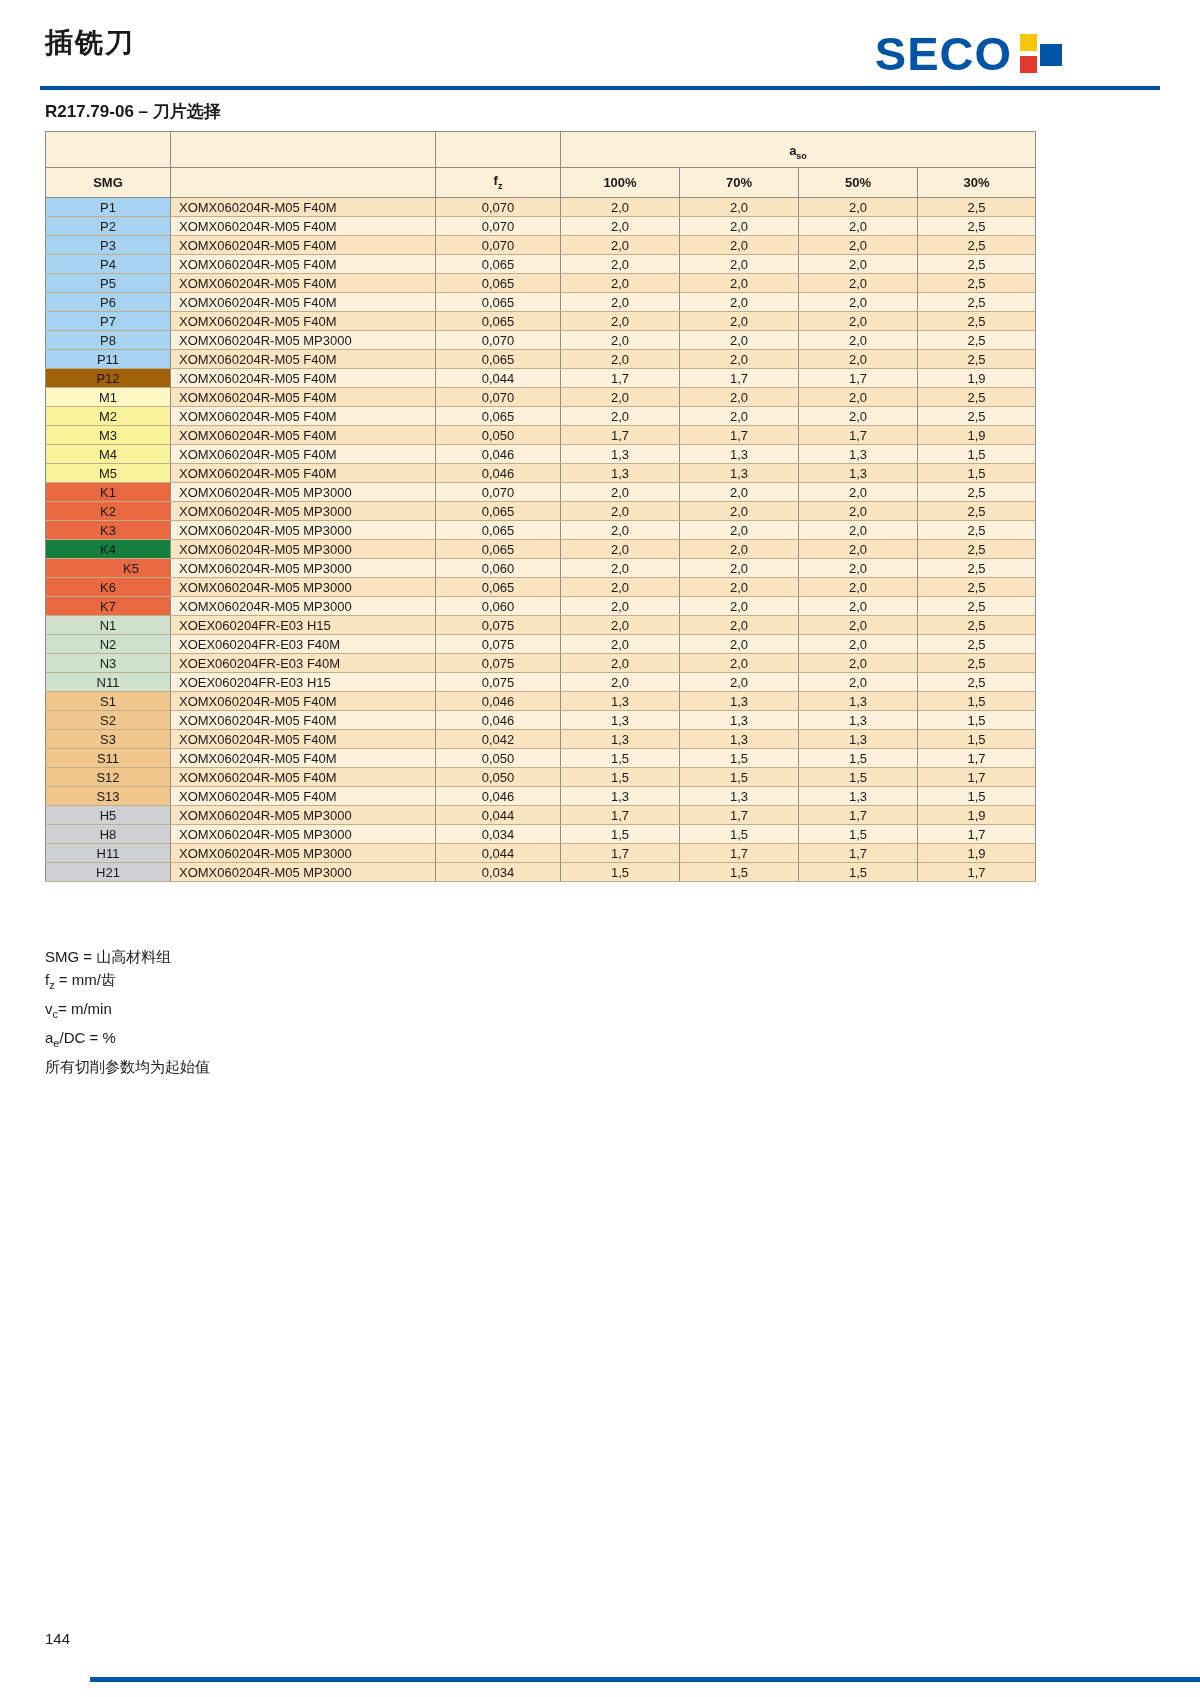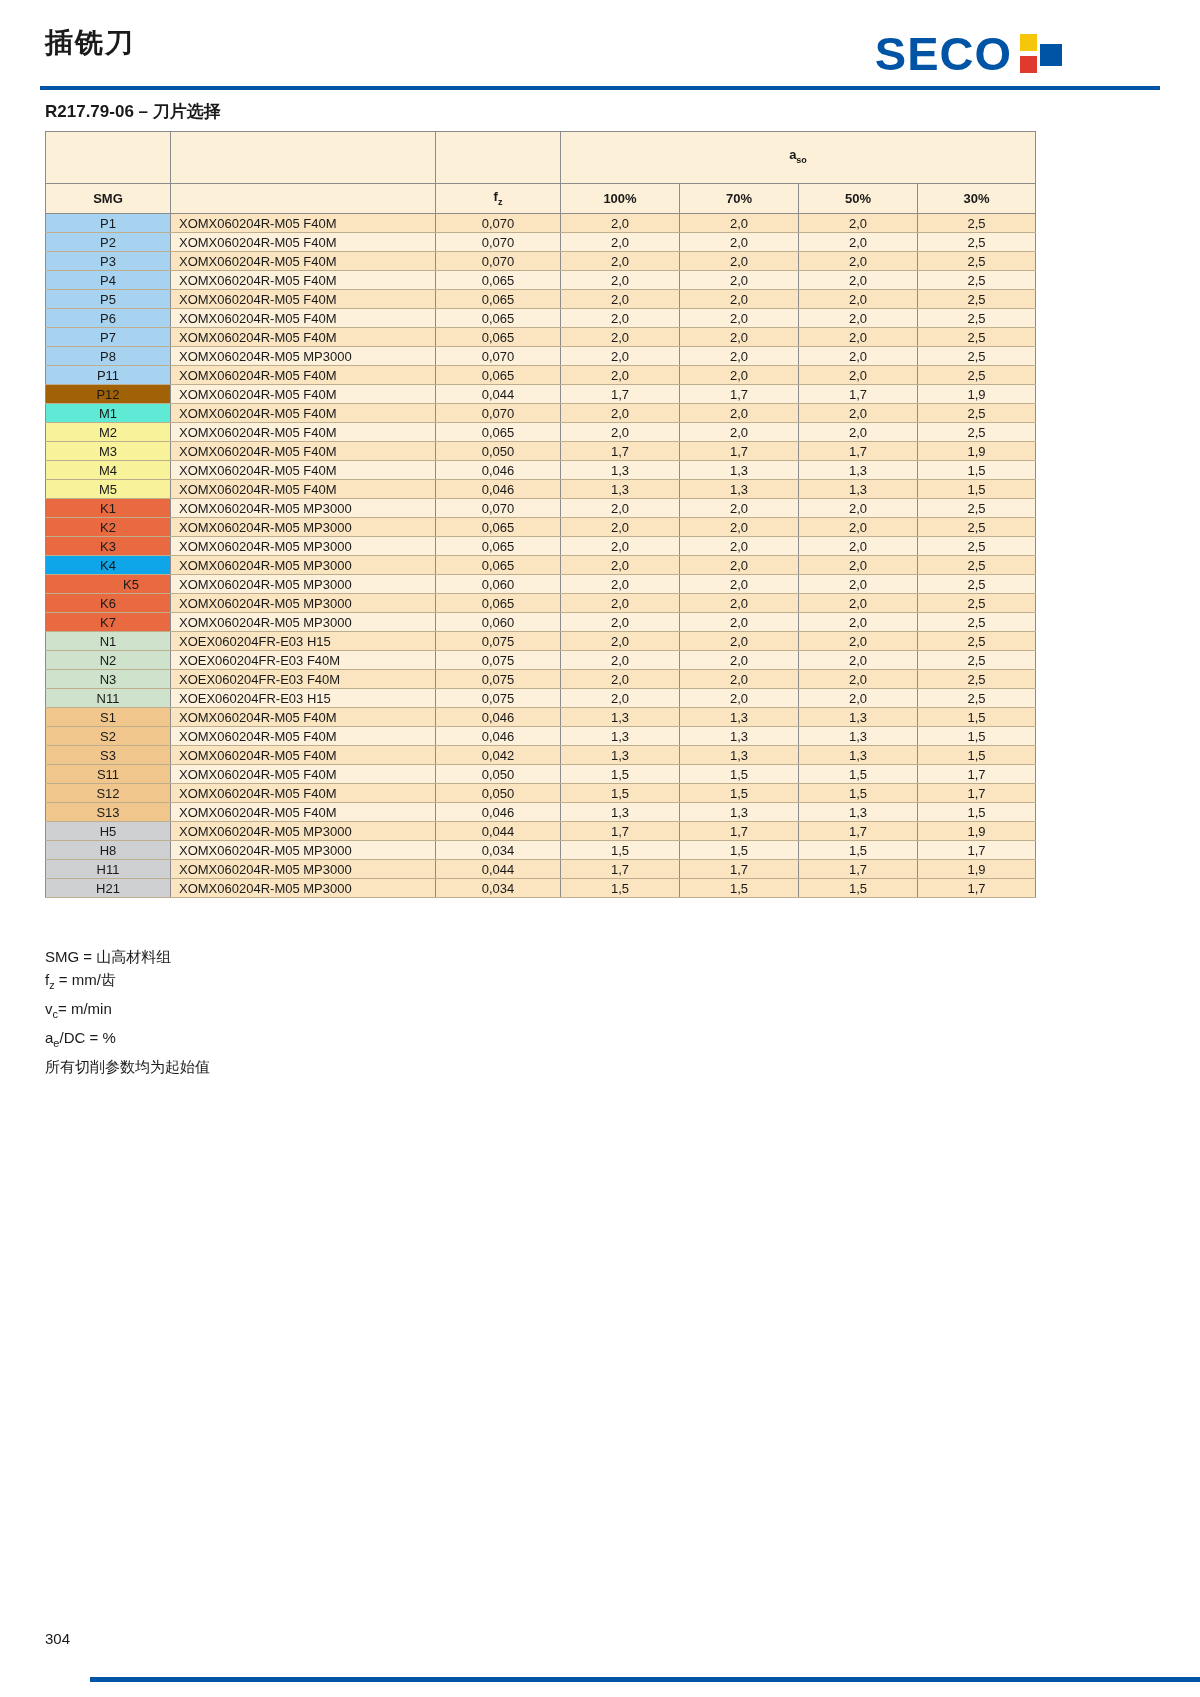--- a/index.html
+++ b/index.html
@@ -41,21 +41,21 @@
   .data-table th, .data-table td {
     border-left:1px solid #8c8c8c; border-right:1px solid #8c8c8c;
     border-top:1px solid #bfae8e; border-bottom:1px solid #bfae8e;
     line-height:1; overflow:hidden; white-space:nowrap;
   }
   .data-table thead th {
     background:#fdf0d8; font-weight:bold;
     border-top:1px solid #8c8c8c; border-bottom:1px solid #8c8c8c;
   }
   .data-table { border:1px solid #7a7a7a; }
-  th.h-top { height:52px; vertical-align:bottom; padding-bottom:18px; }
+  th.h-top { height:36px; vertical-align:bottom; padding-bottom:6px; }
   th.h-top-blank { border-bottom:none; }
   th.h-labels { height:30px; vertical-align:middle; text-align:center; }
   th.h-no-top { border-top:none; }
   th.aso-cell { text-align:center; }
   sub.small-sub { font-size:9px; }
   .legend sub { font-size:11px; }
 
   tbody td { height:19px; text-align:center; }
   tbody td.insert-cell { text-align:left; padding-left:8px; }
   tr.row-odd  td { background:#fbe5c1; }
@@ -200,21 +200,21 @@
       <tr class="row-even">
     <td class="smg-cell" style="background: #a16207;">P12</td>
     <td class="insert-cell">XOMX060204R-M05 F40M</td>
     <td class="fz-cell">0,044</td>
     <td>1,7</td>
     <td>1,7</td>
     <td>1,7</td>
     <td>1,9</td>
   </tr>
       <tr class="row-odd">
-    <td class="smg-cell" style="background: #5eead4;">M1</td>
+    <td class="smg-cell" style="background: #fef9c3;">M1</td>
     <td class="insert-cell">XOMX060204R-M05 F40M</td>
     <td class="fz-cell">0,070</td>
     <td>2,0</td>
     <td>2,0</td>
     <td>2,0</td>
     <td>2,5</td>
   </tr>
       <tr class="row-even">
     <td class="smg-cell" style="background: rgb(248, 242, 155);">M2</td>
     <td class="insert-cell">XOMX060204R-M05 F40M</td>
@@ -272,21 +272,21 @@
       <tr class="row-even">
     <td class="smg-cell" style="background: rgb(233, 106, 65);">K3</td>
     <td class="insert-cell">XOMX060204R-M05 MP3000</td>
     <td class="fz-cell">0,065</td>
     <td>2,0</td>
     <td>2,0</td>
     <td>2,0</td>
     <td>2,5</td>
   </tr>
       <tr class="row-odd">
-    <td class="smg-cell" style="background: #0ea5e9;">K4</td>
+    <td class="smg-cell" style="background: #15803d;">K4</td>
     <td class="insert-cell">XOMX060204R-M05 MP3000</td>
     <td class="fz-cell">0,065</td>
     <td>2,0</td>
     <td>2,0</td>
     <td>2,0</td>
     <td>2,5</td>
   </tr>
       <tr class="row-even">
     <td class="smg-cell" style="background: rgb(233, 106, 65); padding-left: 46px;">K5</td>
     <td class="insert-cell">XOMX060204R-M05 MP3000</td>
@@ -444,14 +444,14 @@
 </table>
 
 <div class="legend">
   <div>SMG = 山高材料组</div>
   <div><span>f</span><sub>z</sub><span> = mm/齿</span></div>
   <div><span>v</span><sub>c</sub><span>= m/min</span></div>
   <div><span>a</span><sub>e</sub><span>/DC = %</span></div>
   <div>所有切削参数均为起始值</div>
 </div>
 
-<div class="page-number">304</div>
+<div class="page-number">144</div>
 <div class="bottom-rule"></div>
 
 </body></html>

